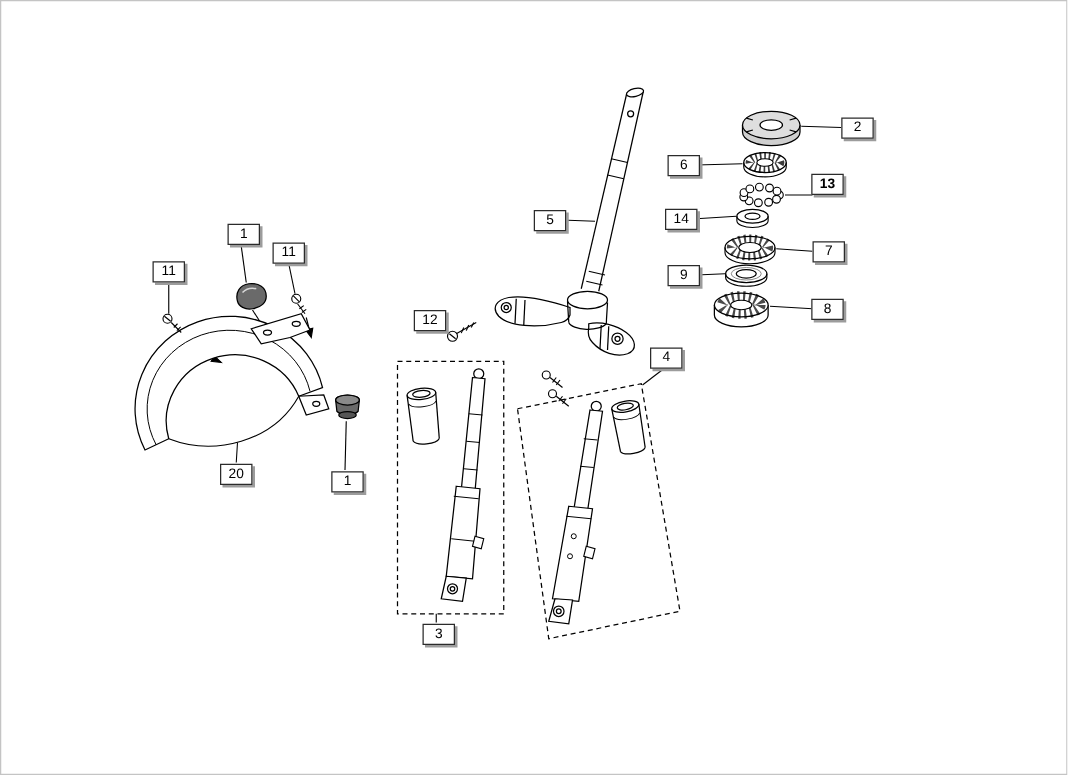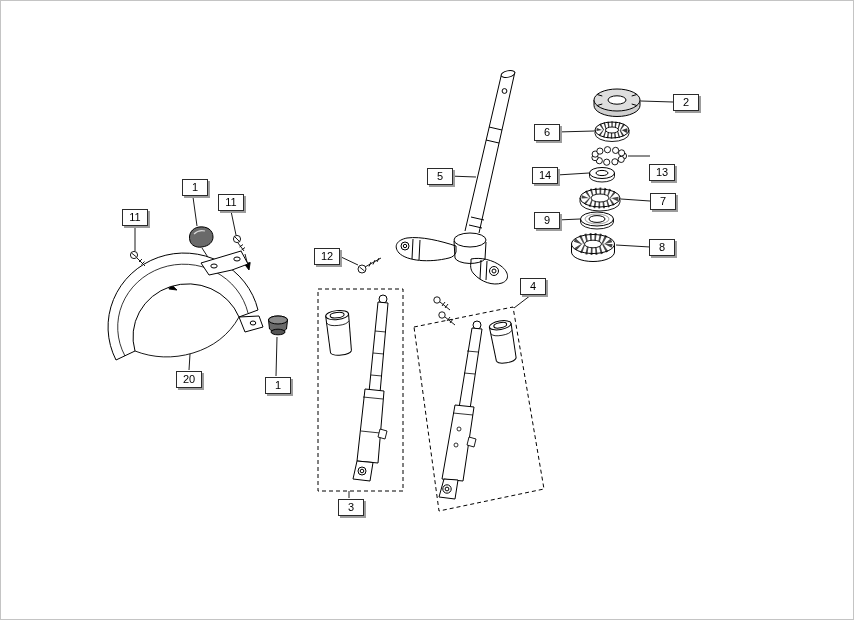--- a/index.html
+++ b/index.html
@@ -261,24 +261,24 @@
 
   </svg>
 
   <div class="callout-layer">
       <div class="callout" style="left: 181px; top: 178px;">1</div>
       <div class="callout" style="left: 121px; top: 208px;">11</div>
       <div class="callout" style="left: 217px; top: 193px;">11</div>
       <div class="callout" style="left: 175px; top: 370px;">20</div>
       <div class="callout" style="left: 264px; top: 376px;">1</div>
       <div class="callout" style="left: 426px; top: 167px;">5</div>
-      <div class="callout" style="left: 313px; top: 247px;">12</div>
+      <div class="callout" style="left: 330px; top: 247px;">12</div>
       <div class="callout" style="left: 337px; top: 498px;">3</div>
       <div class="callout" style="left: 519px; top: 277px;">4</div>
       <div class="callout" style="left: 672px; top: 93px;">2</div>
       <div class="callout" style="left: 533px; top: 123px;">6</div>
-      <div class="callout" style="left: 648px; top: 163px;">13</div>
+      <div class="callout" style="left: 648px; top: 138px; font-weight: bold;">13</div>
       <div class="callout" style="left: 531px; top: 166px; text-align: center;">14</div>
       <div class="callout" style="left: 649px; top: 192px;">7</div>
       <div class="callout" style="left: 533px; top: 211px;">9</div>
       <div class="callout" style="left: 648px; top: 238px;">8</div>
     </div>
 </div>
 
 </body></html>

